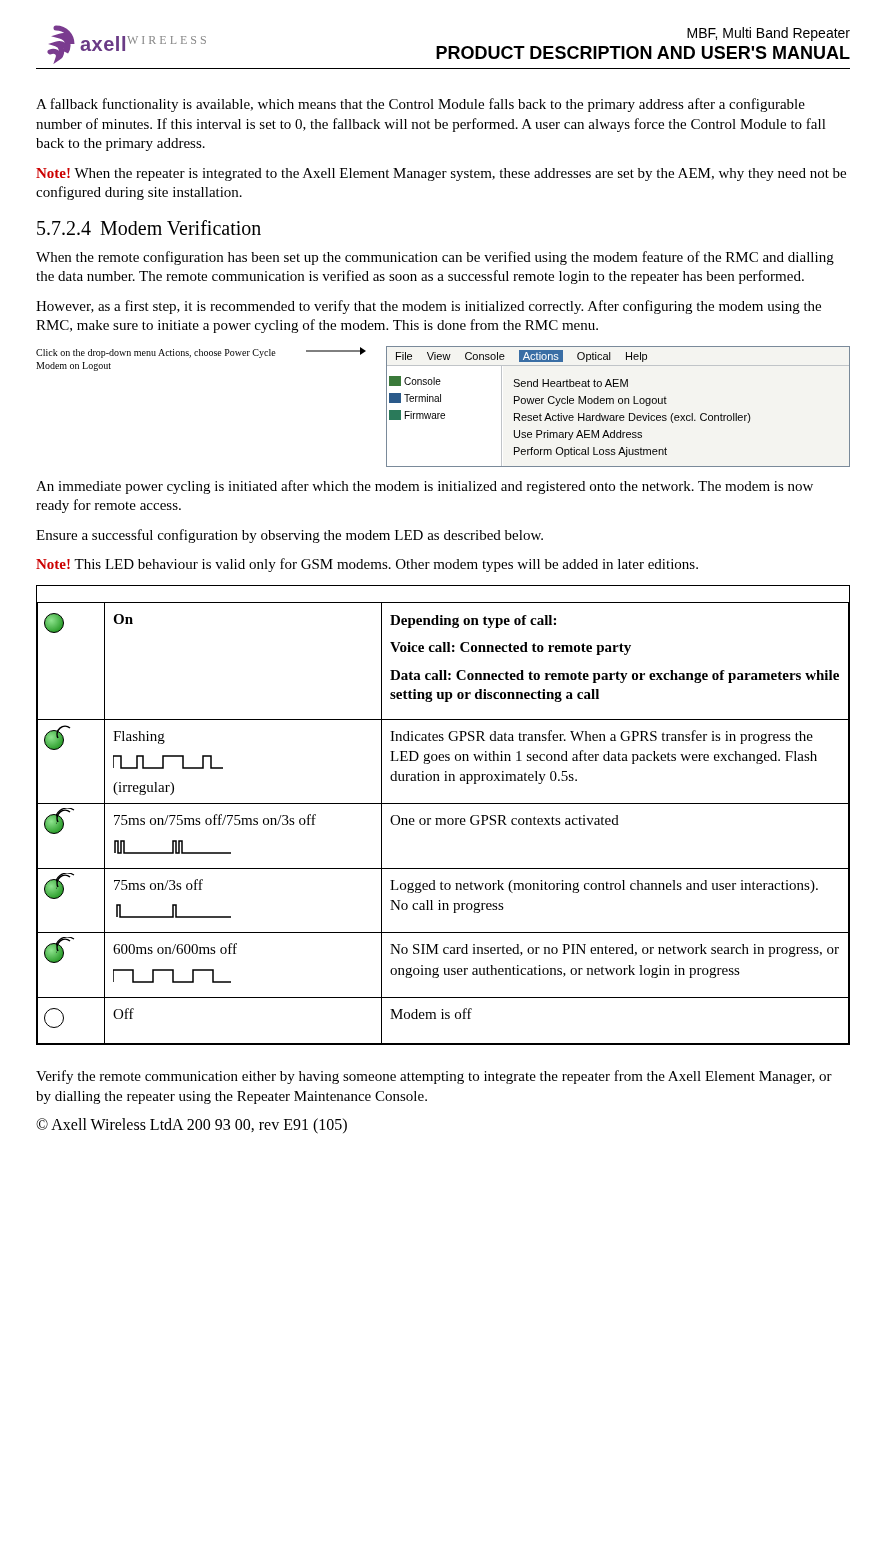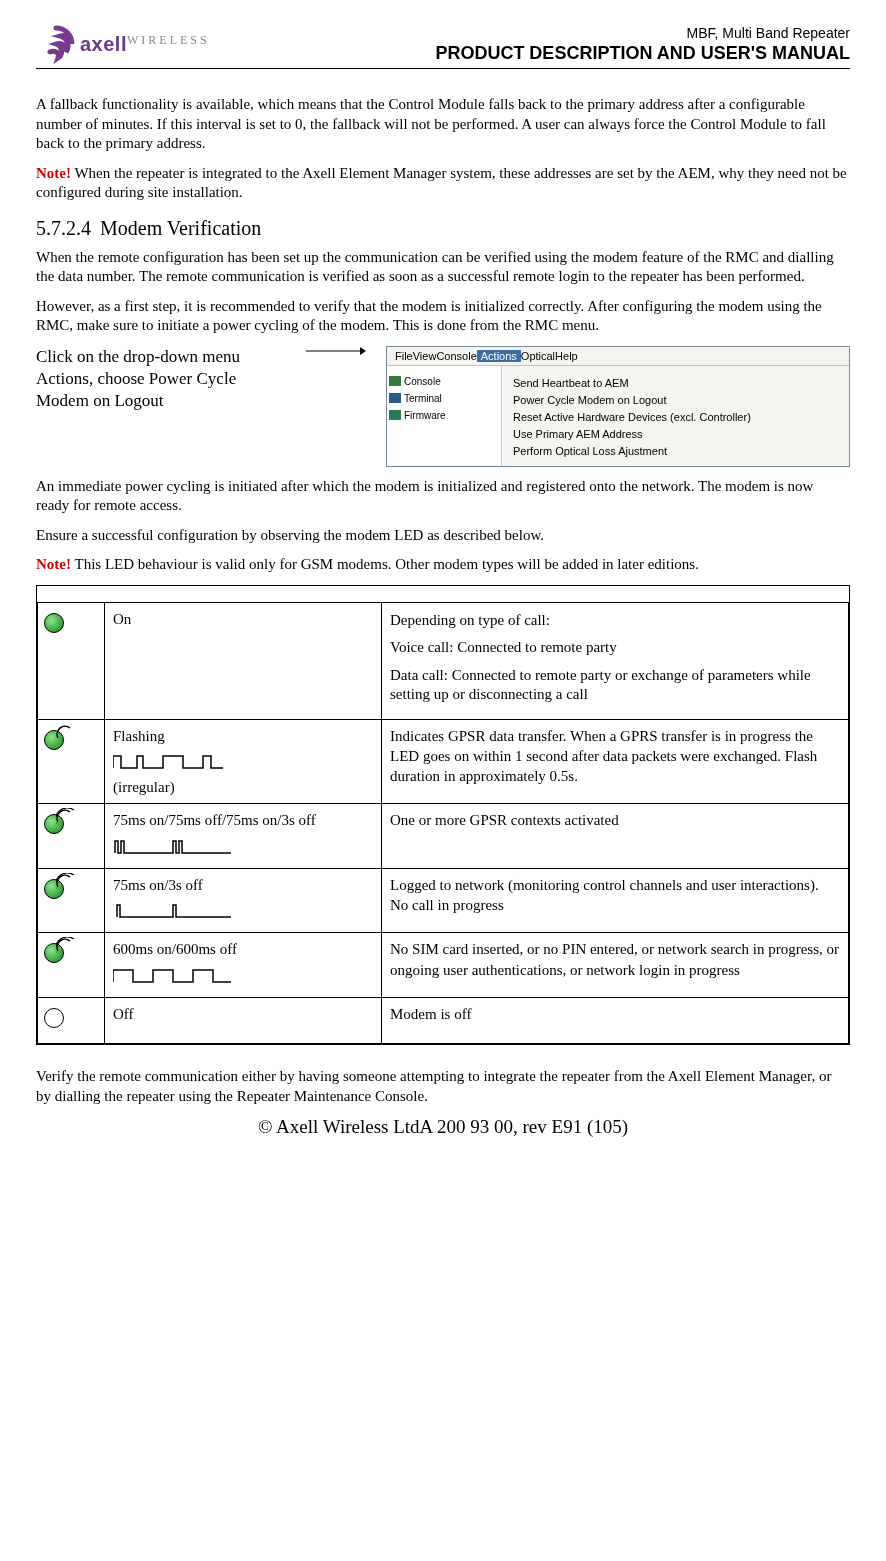--- a/index.html
+++ b/index.html
@@ -68,33 +68,33 @@
   }
   .section-num { margin-right: 9px; }
   .rmc-row {
     display: flex;
     gap: 20px;
     align-items: flex-start;
     margin: 8px 0 10px 0;
   }
   .rmc-caption {
     flex: 0 0 250px;
-    font-size: 17px;
+    font-size: 10px;
     line-height: 1.3;
   }
   .rmc-screenshot {
     flex: 1;
     border: 1px solid #7a8a9a;
     background: #e8ecee;
     font-family: Tahoma, Arial, sans-serif;
     font-size: 11px;
   }
   .menubar {
     display: flex;
-    gap: 0;
+    gap: 14px;
     padding: 3px 8px;
     background: #f4f4f0;
     border-bottom: 1px solid #c0c4c8;
     text-align: center;
   }
   .menubar span.sel {
     background: #3a6ea5;
     color: #fff;
     padding: 0 4px;
   }
@@ -162,25 +162,25 @@
   .flash-arc svg { position: absolute; top: -6px; left: 12px; }
   .wave {
     margin-top: 6px;
   }
   .desc-block p { margin: 2px 0 8px 0; }
   .table-wrapper {
     border: 1px solid #000;
     padding: 16px 0 0 0;
   }
   .table-wrapper table.led { border: none; margin: 0; }
-  .table-wrapper table.led tr:first-child td { border-top: 1px solid #000; }
+  .table-wrapper table.led tr:first-child td { border-top: 1px solid #000; font-weight: bold; }
   .footer {
     display: flex;
-    justify-content: center;
-    font-size: 19px;
+    justify-content: flex-start;
+    font-size: 16px;
   }
 </style>
 </head>
 <body>
 
 <div class="header">
   <div class="logo">
     <svg class="logo-swirl" viewBox="0 0 40 40">
       <path d="M20 4 C30 4 36 12 36 20 C36 14 30 10 24 12 C32 14 34 22 30 28 C32 22 26 18 20 20 C26 22 28 30 22 34 C24 28 18 26 14 28" fill="none" stroke="#7a3b8f" stroke-width="5" stroke-linecap="round"></path>
     </svg>

